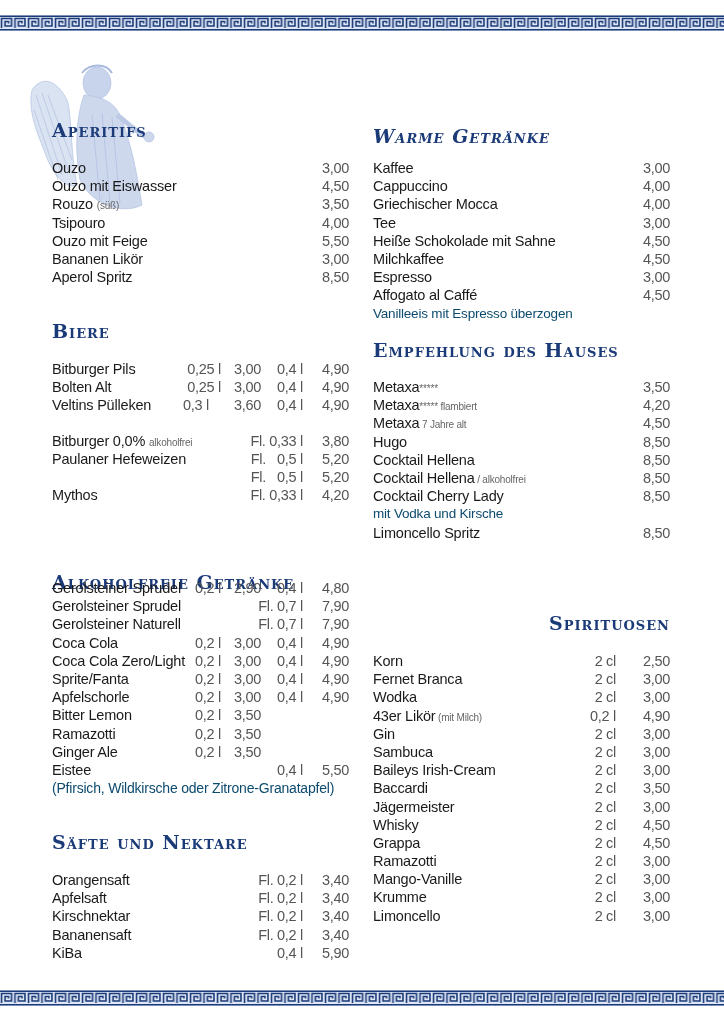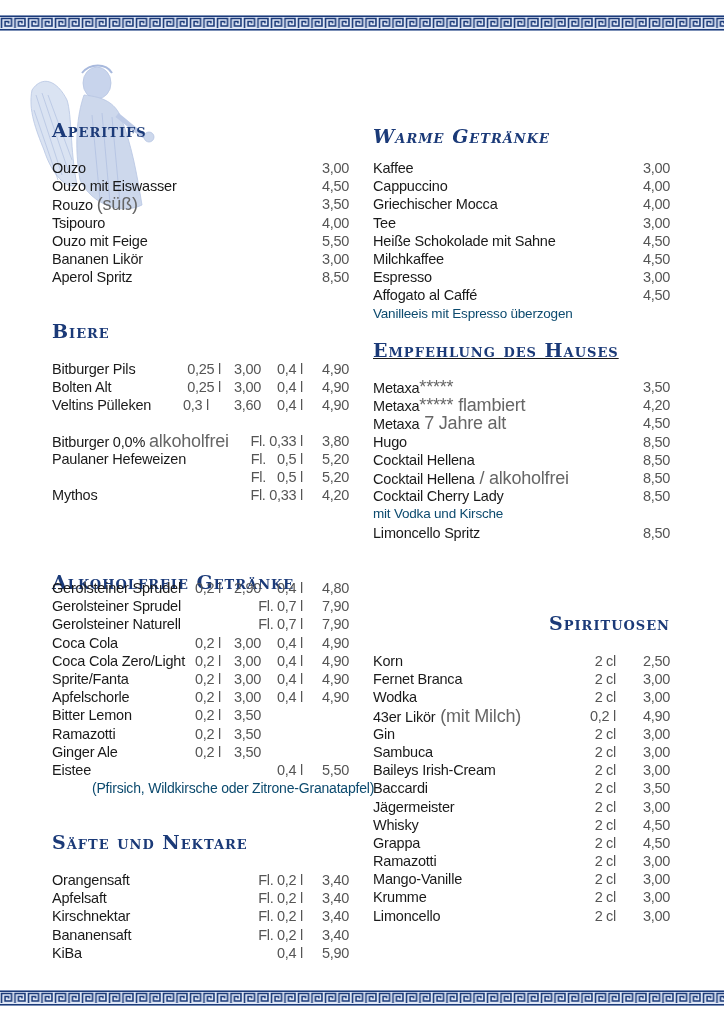--- a/index.html
+++ b/index.html
@@ -26,21 +26,21 @@
     font-variant: small-caps;
     letter-spacing: 1px;
     line-height: 22px;
     height: 22px;
     white-space: nowrap;
   }
 
   .rows { position: absolute; left: 0; width: 297px; }
   .row { position: relative; height: 18.2px; line-height: 18.2px; font-size: 14.5px; white-space: nowrap; }
   .row .name { position: absolute; left: 0; top: 0; color: #1a1a1a; letter-spacing: -0.2px; }
-  .row .name .note { color: #666; font-size: 18px; }
+  .row .name .note { color: #666; font-size: 10px; }
   .row .c { position: absolute; top: 0; color: #555; font-size: 14.5px; text-align: right; letter-spacing: -0.3px; }
   .row.sub { color: #666; }
   .row.sub .name { color: #0c4a6e; font-size: 13.5px; }
   .gap { height: 10px; }
 
   
   .c.price { right: 0; width: 50px; }
   .c.vol2  { right: 46px; width: 70px; }
   .c.pr1   { right: 88px; width: 40px; }
   .c.vol1  { right: 128px; width: 50px; }
@@ -232,21 +232,21 @@
         <span class="name">Ginger Ale</span>
         <span class="c vol1">0,2 l</span>
         <span class="c pr1">3,50</span>
       </div>
     <div class="row">
         <span class="name">Eistee</span>
         <span class="c vol2">0,4 l</span>
         <span class="c price">5,50</span>
       </div>
     <div class="row sub">
-        <span class="name" style="font-size:14px;margin-left:40px;">(Pfirsich, Wildkirsche oder Zitrone-Granatapfel)</span>
+        <span class="name" style="font-size:14px;">(Pfirsich, Wildkirsche oder Zitrone-Granatapfel)</span>
       </div>
   </div>
 
   <div class="section" style="top:831px;">
     <div class="section-title">Säfte und Nektare</div>
   </div>
   <div class="rows" style="top:871px;">
     <div class="row">
         <span class="name">Orangensaft</span>
         <span class="c fvol">Fl. 0,2 l</span>
@@ -311,21 +311,21 @@
       </div>
     <div class="row">
         <span class="name">Affogato al Caffé</span>
         <span class="c price">4,50</span>
       </div>
     <div class="row sub">
         <span class="name">Vanilleeis mit Espresso überzogen</span>
       </div>
   </div>
 
-  <div class="section" style="top:339px;text-decoration:underline;">
+  <div class="section" style="top:339px;">
     <div class="section-title">Empfehlung des Hauses</div>
   </div>
   <div class="rows" style="top:378px;">
     <div class="row">
         <span class="name"><span>Metaxa</span><span class="note">***** </span></span>
         <span class="c price">3,50</span>
       </div>
     <div class="row">
         <span class="name"><span>Metaxa</span><span class="note">***** flambiert</span></span>
         <span class="c price">4,20</span>

